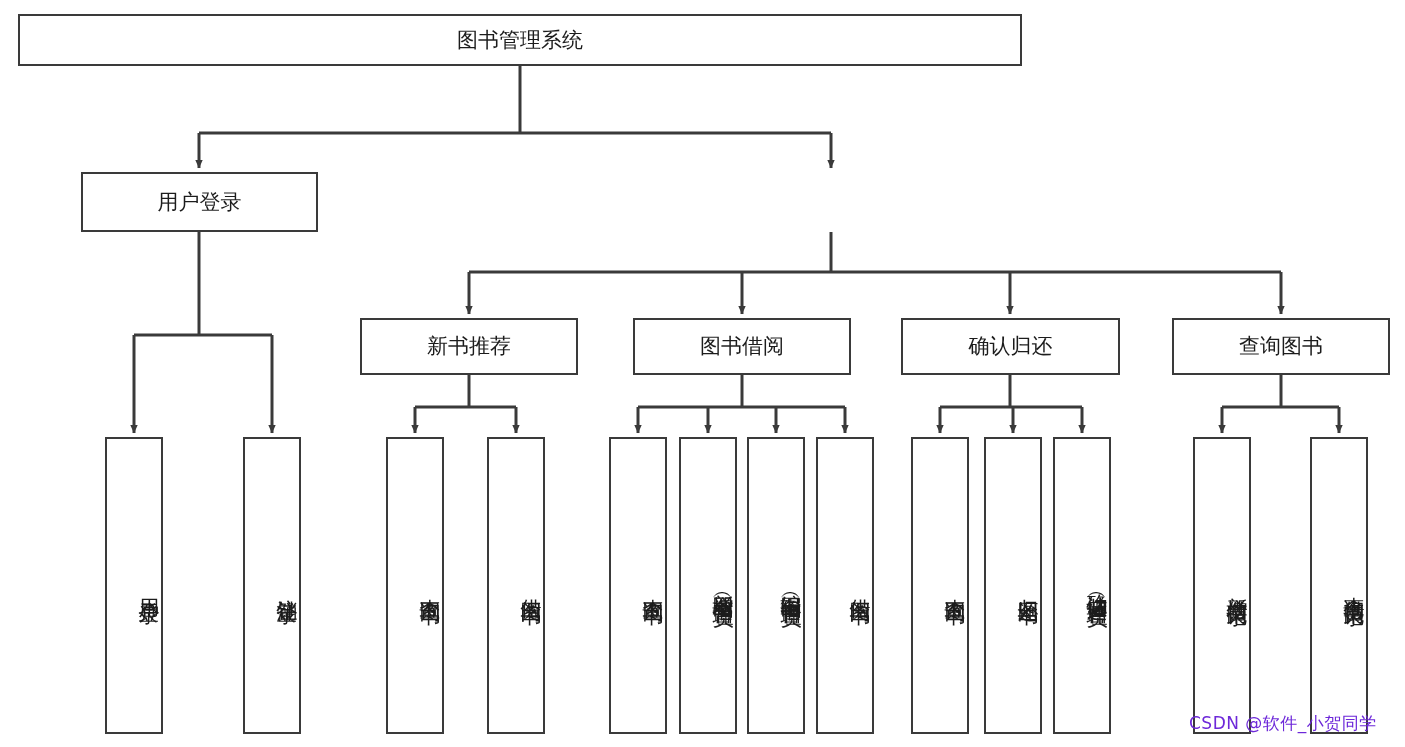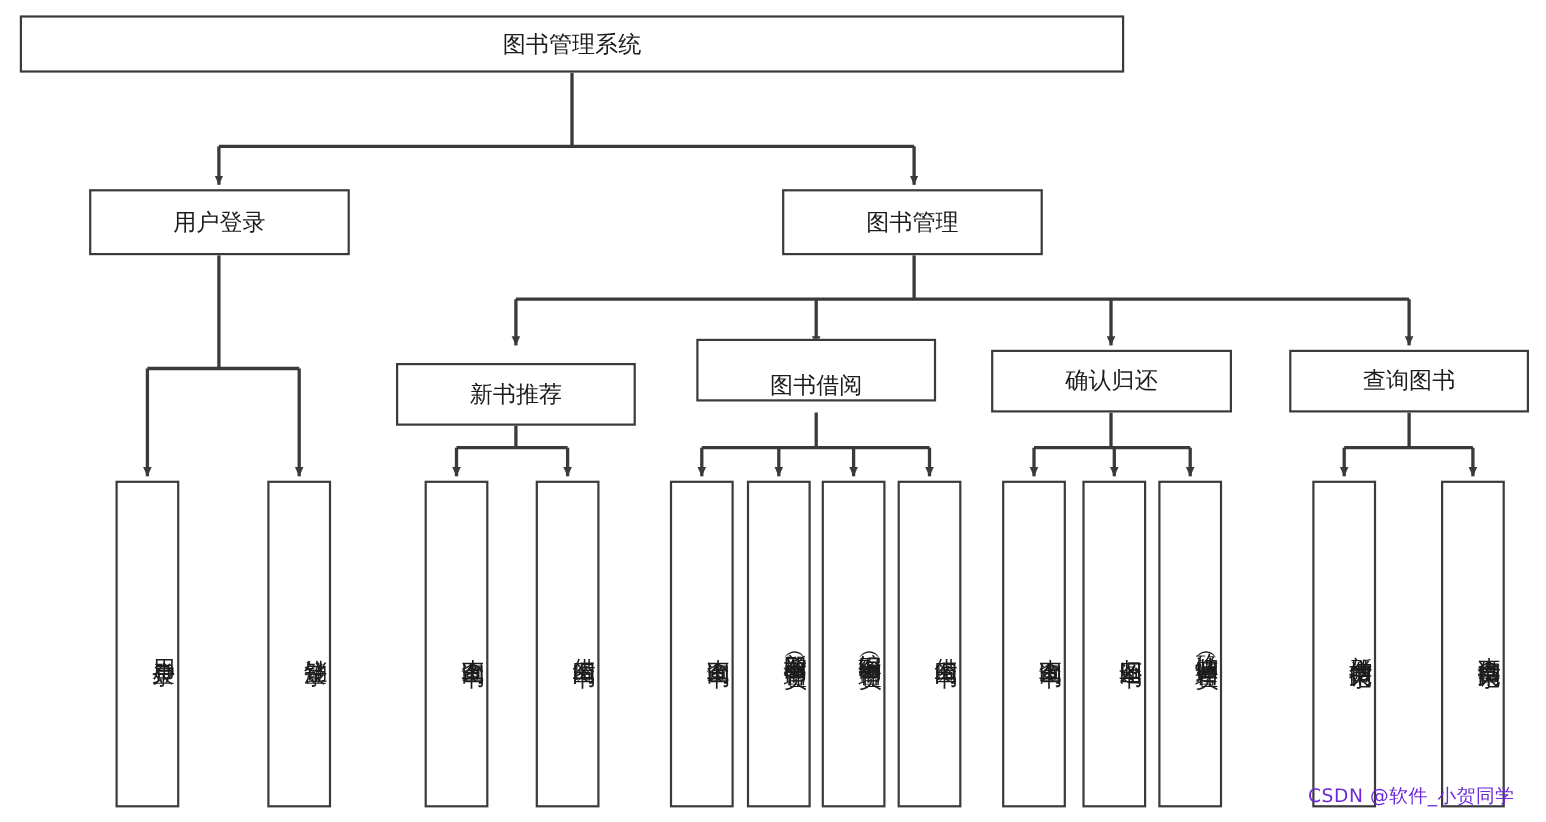--- a/index.html
+++ b/index.html
@@ -118,28 +118,25 @@
     </g>
   </svg>
 
   <div class="node h" style="left: 18px; top: 14px; width: 1004px; height: 52px;">
     <span class="lbl">图书管理系统</span>
   </div>
 
   <div class="node h" style="left: 81px; top: 172px; width: 237px; height: 60px;">
     <span class="lbl">用户登录</span>
   </div>
-  <div class="node h" style="left: 711px; top: 172px; width: 237px; height: 60px;">
-    <span class="lbl">图书管理</span>
-  </div>
 
-  <div class="node h" style="left: 360px; top: 330px; width: 218px; height: 57px;">
+  <div class="node h" style="left: 360px; top: 318px; width: 218px; height: 57px;">
     <span class="lbl">新书推荐</span>
   </div>
-  <div class="node h" style="left: 633px; top: 308px; width: 218px; height: 57px; align-items: flex-end;">
+  <div class="node h" style="left: 633px; top: 318px; width: 218px; height: 57px;">
     <span class="lbl">图书借阅</span>
   </div>
   <div class="node h" style="left: 901px; top: 318px; width: 219px; height: 57px;">
     <span class="lbl">确认归还</span>
   </div>
   <div class="node h" style="left: 1172px; top: 318px; width: 218px; height: 57px;">
     <span class="lbl">查询图书</span>
   </div>
 
   <div class="node v" style="left: 105px; top: 437px; width: 58px; height: 297px;">

